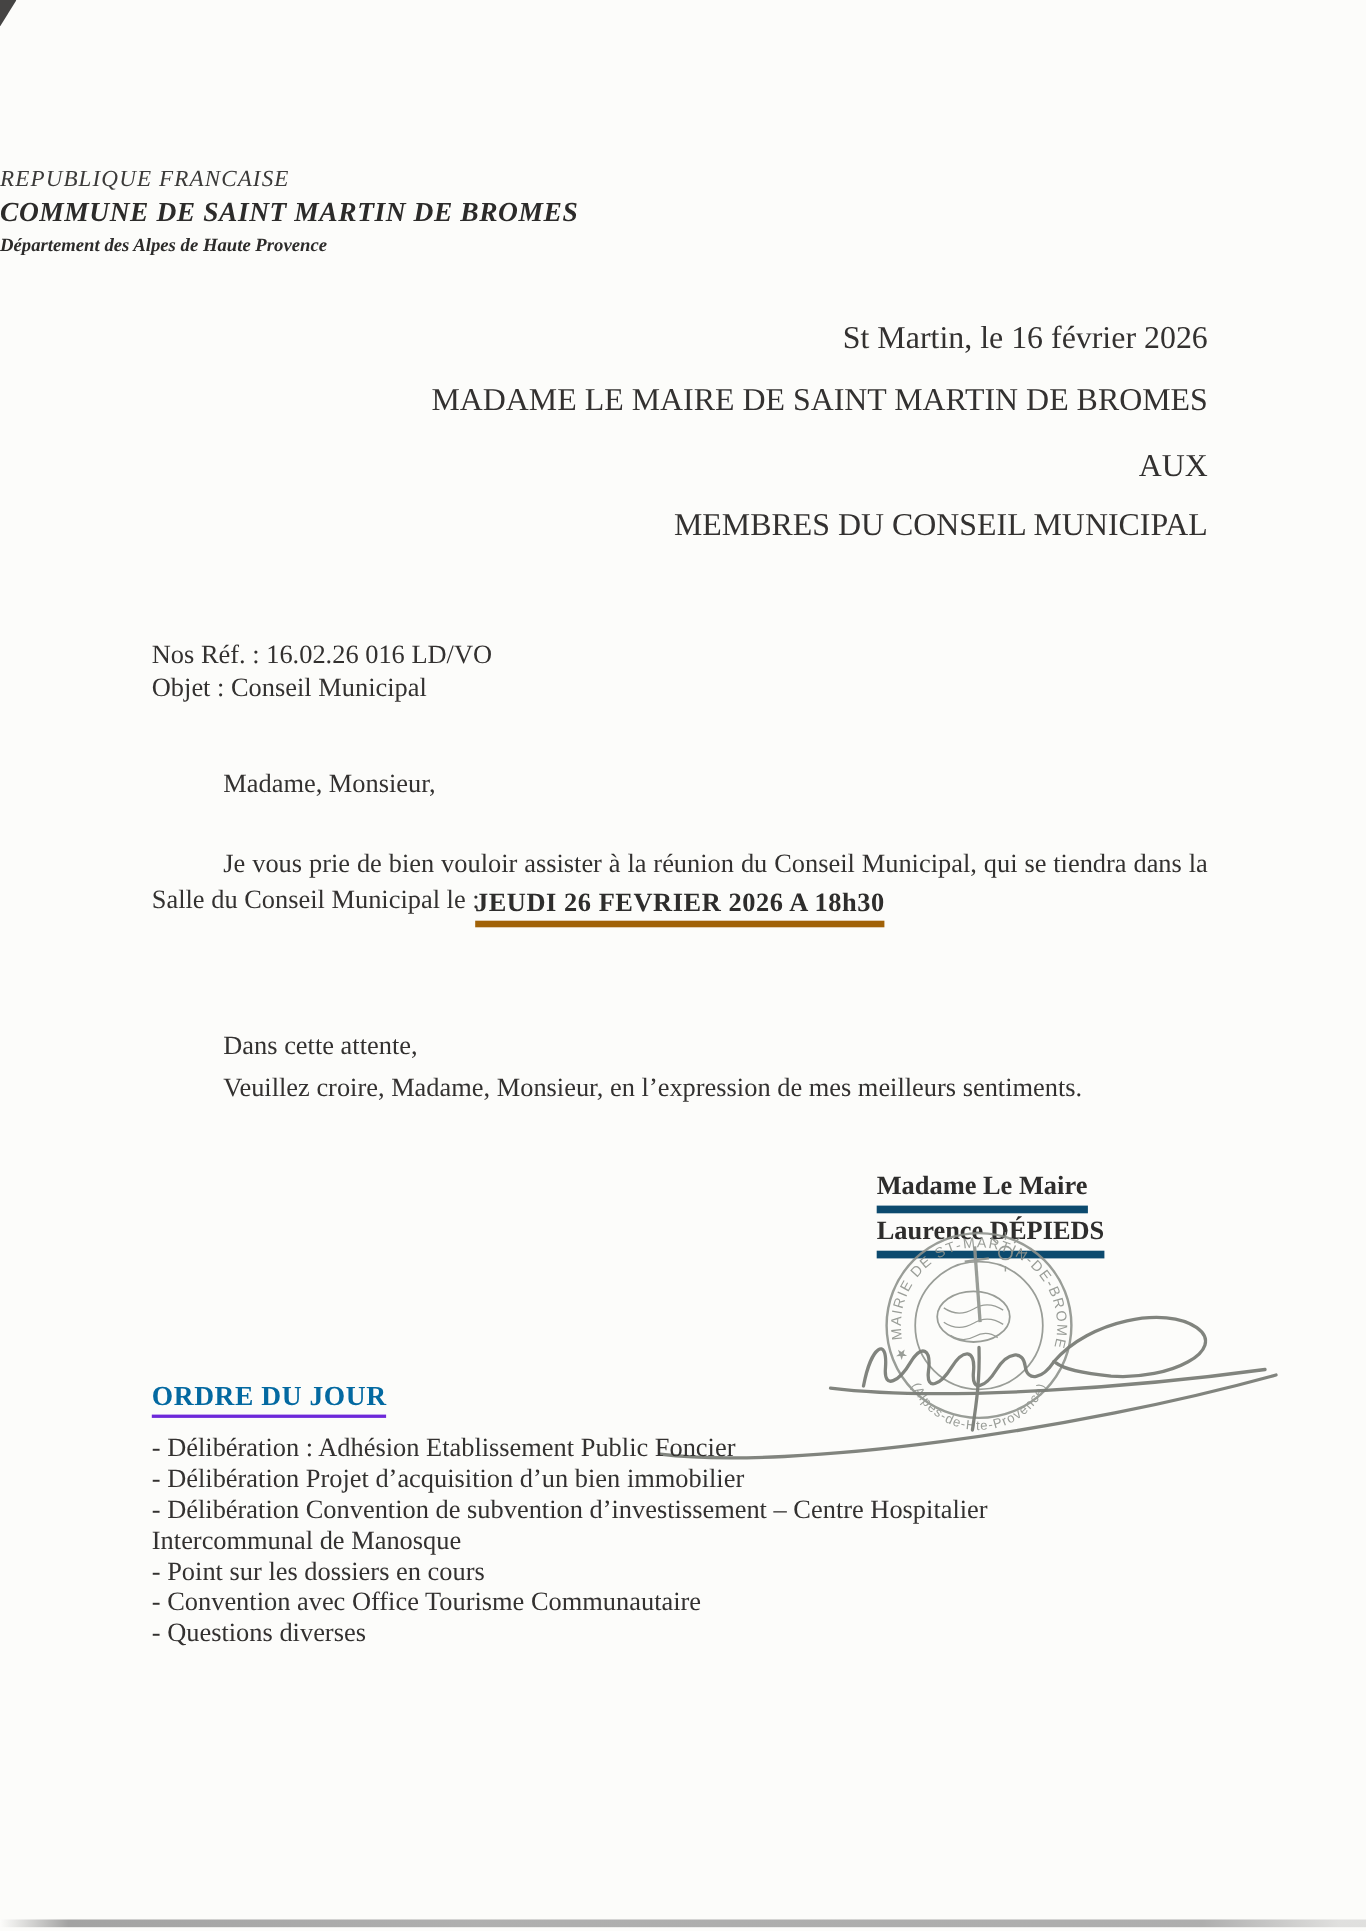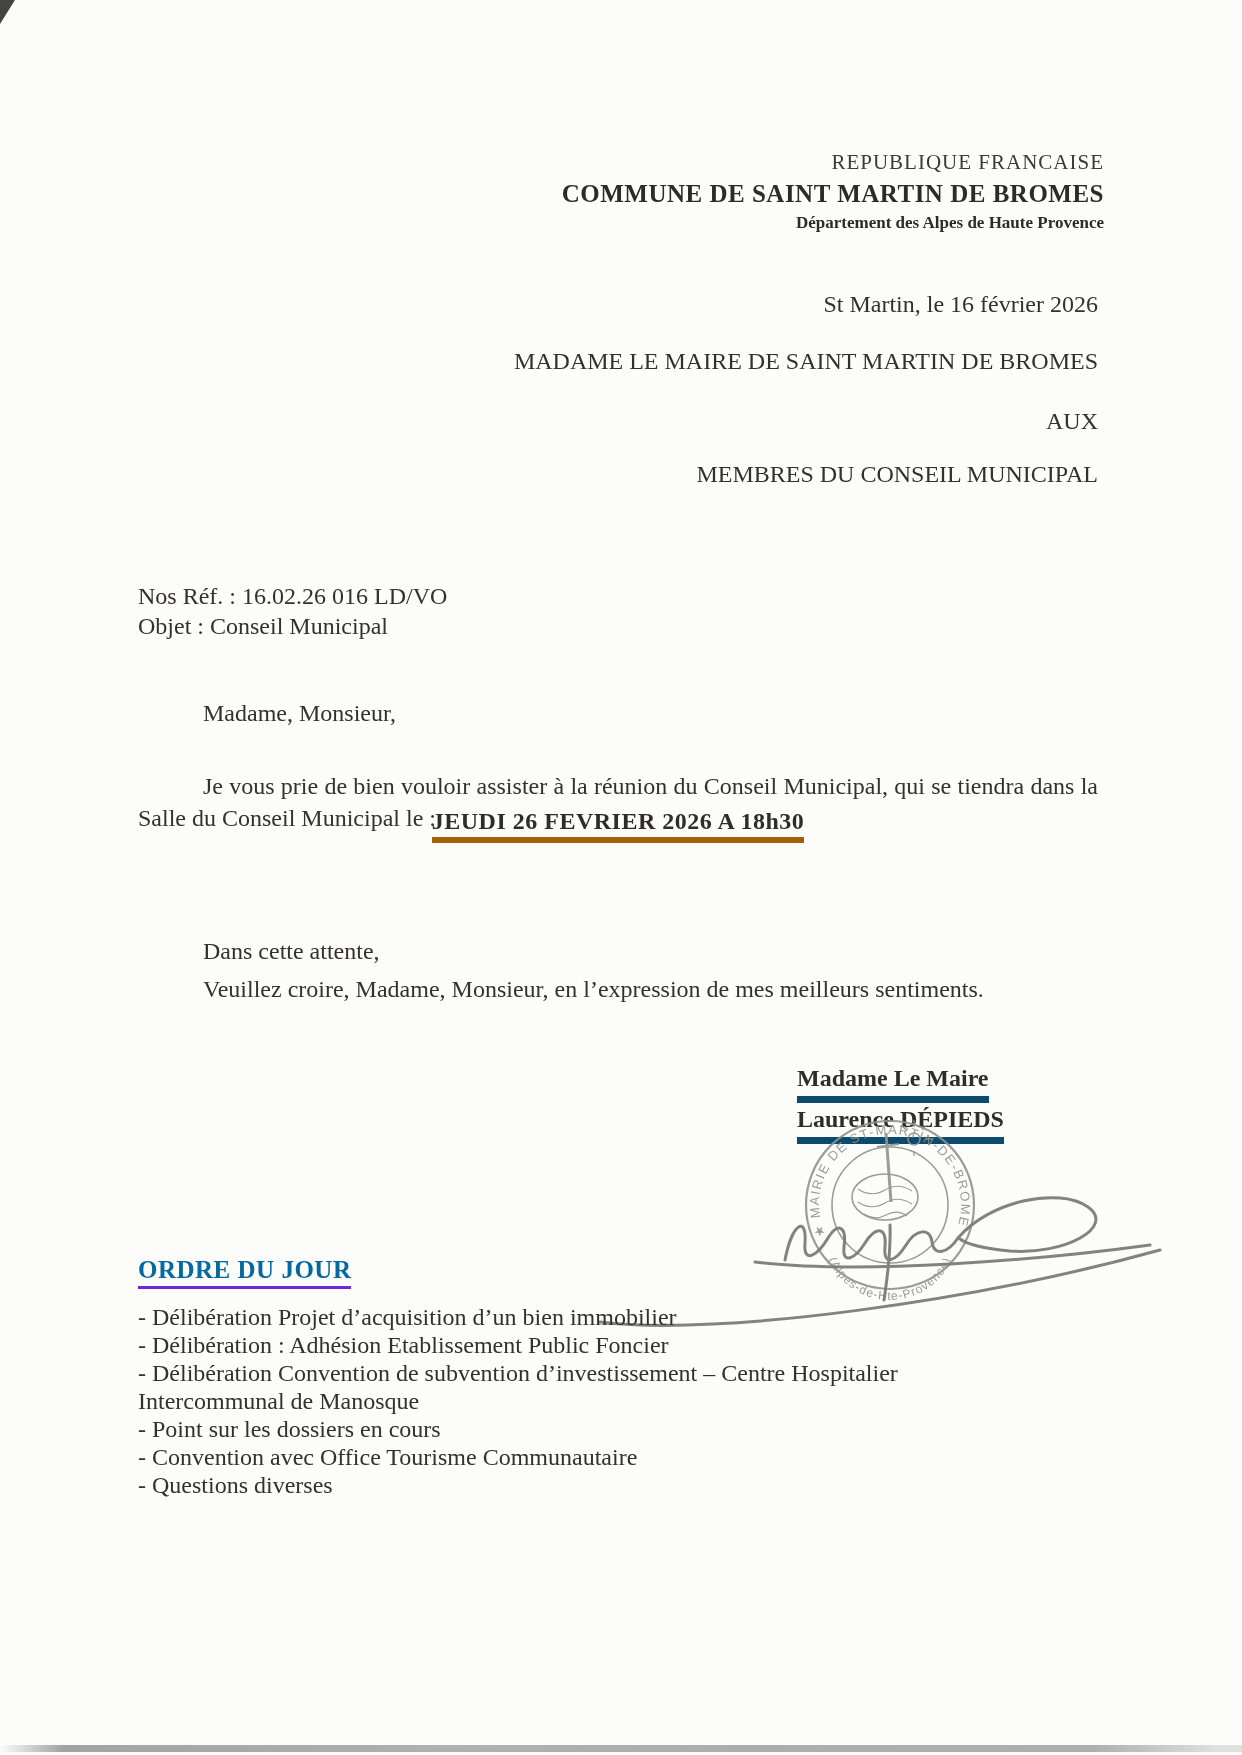--- a/index.html
+++ b/index.html
@@ -4,26 +4,26 @@
 <style>
   html,body{margin:0;padding:0;}
   body{
     width:1242px;height:1755px;position:relative;overflow:hidden;
     background:#fcfcfa;
     font-family:"Liberation Serif","DejaVu Serif",serif;
     color:#333130;
   }
   .page{position:absolute;inset:0;}
   
-  .letterhead{position:absolute;top:150px;left:0;width:1104px;text-align:right;}
+  .letterhead{position:absolute;top:150px;left:0;width:1104px;text-align:left;font-style:italic;}
   .lh-republic{font-size:21px;letter-spacing:1px;color:#3b3a39;}
   .lh-commune{font-size:25px;font-weight:bold;letter-spacing:.5px;margin-top:5px;color:#2c2b2a;}
   .lh-dept{font-size:17px;font-weight:bold;margin-top:5px;color:#2c2b2a;}
   
-  .rline{position:absolute;right:144px;text-align:right;font-size:24px;white-space:nowrap;}
+  .rline{position:absolute;right:144px;text-align:right;font-size:29px;white-space:nowrap;}
   .dateline{top:291px;}
   .sender{top:348px;}
   .aux{top:408px;}
   .recipients{top:461px;}
   
   .refblock{position:absolute;left:138px;top:581px;font-size:24px;line-height:30px;}
   
   .salutation{position:absolute;left:203px;top:700px;font-size:24px;}
   .para1{position:absolute;left:138px;top:746px;width:960px;font-size:24px;line-height:32px;
          text-indent:65px;text-align:justify;}
@@ -121,22 +121,22 @@
       <path d="M330,150 C331,180 327,205 324,225"></path>
       <path d="M398,163 C430,125 500,112 528,132 C556,152 505,180 450,176 C420,173 405,168 400,164"></path>
       <path d="M195,187 C300,200 480,185 590,170"></path>
       <path d="M40,247 C160,262 420,225 600,175"></path>
     </g>
   </svg>
 
   <div class="agenda">
     <span class="agenda-title">ORDRE DU JOUR</span>
     <div class="agenda-list">
+      <p class="agenda-item">- Délibération : Adhésion Etablissement Public Foncier</p>
       <p class="agenda-item">- Délibération Projet d’acquisition d’un bien immobilier</p>
-      <p class="agenda-item">- Délibération : Adhésion Etablissement Public Foncier</p>
       <p class="agenda-item">- Délibération Convention de subvention d’investissement – Centre Hospitalier Intercommunal de Manosque</p>
       <p class="agenda-item">- Point sur les dossiers en cours</p>
       <p class="agenda-item">- Convention avec Office Tourisme Communautaire</p>
       <p class="agenda-item">- Questions diverses</p>
     </div>
   </div>
 
   <div class="bottom-scan-edge"></div>
 
 </div>

